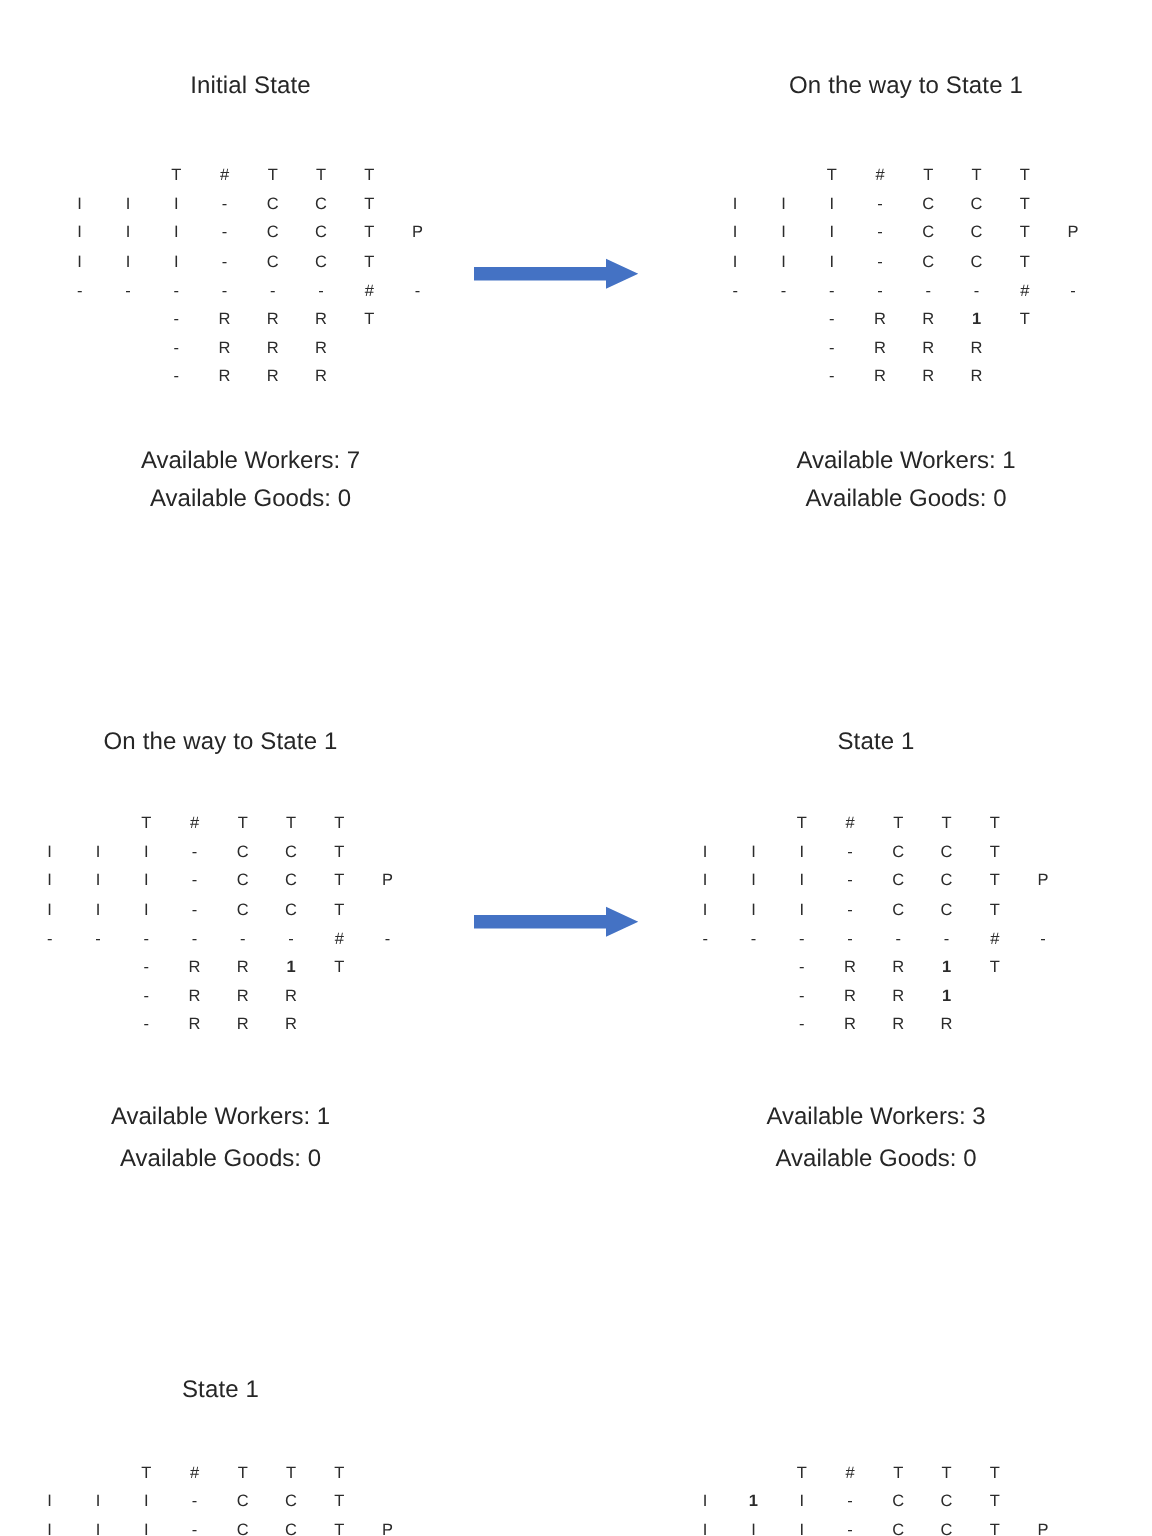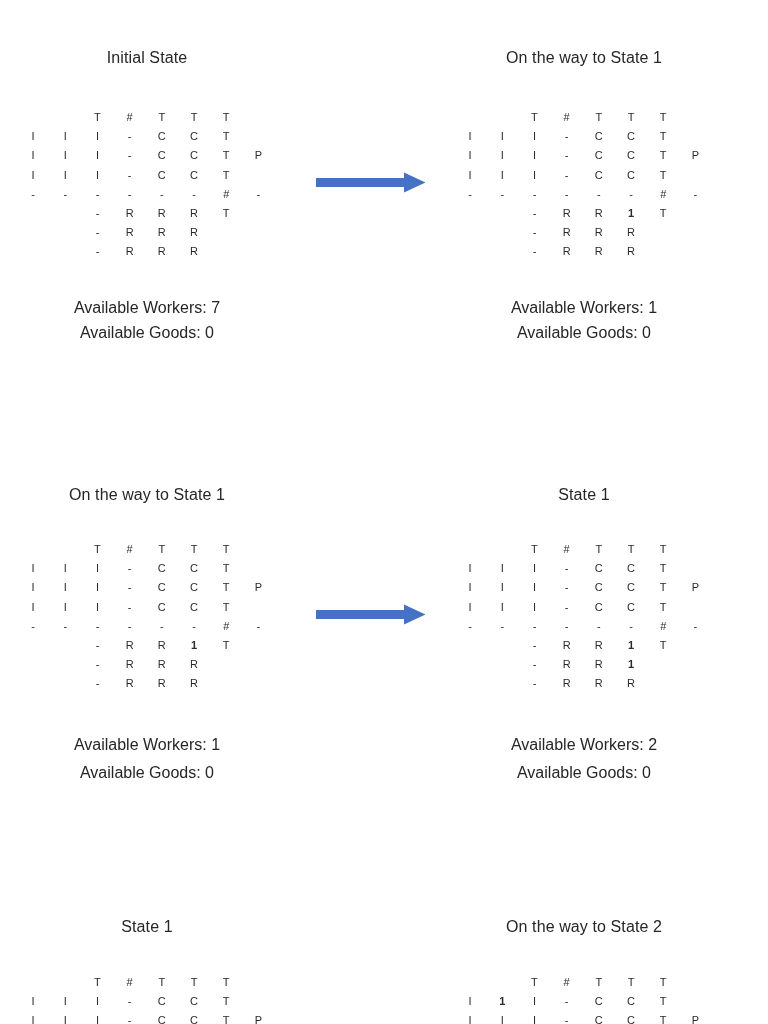--- a/index.html
+++ b/index.html
@@ -20,21 +20,21 @@
     height: 1024px;
     background: #ffffff;
   }
   .panel {
     position: absolute;
     width: 294px;
     height: 437px;
   }
   .col-left  { left: 0; }
   .col-right { left: 437px; }
-  .row-a { top: 0; }
+  .row-a { top: 0; margin-left: 20px; }
   .row-b { top: 437px; }
   .row-c { top: 869px; height: 155px; }
 
   .panel-title {
     position: absolute;
     left: 0;
     width: 294px;
     top: 47px;
     margin: 0;
     font-size: 16px;
@@ -435,21 +435,21 @@
           <span class="cell"></span>
           <span class="cell"></span>
           <span class="cell">-</span>
           <span class="cell">R</span>
           <span class="cell">R</span>
           <span class="cell">R</span>
           <span class="cell"></span>
           <span class="cell"></span>
         </div>
       </div>
-    <div class="stat workers">Available Workers: 2</div>
+    <div class="stat workers">Available Workers: 3</div>
     <div class="stat goods">Available Goods: 0</div>
   </section>
 
   <section class="panel row-c col-left">
     <h2 class="panel-title">State 1</h2>
     <div class="grid">
         <div class="grid-row">
           <span class="cell"></span>
           <span class="cell"></span>
           <span class="cell">T</span>
@@ -476,21 +476,20 @@
           <span class="cell">-</span>
           <span class="cell">C</span>
           <span class="cell">C</span>
           <span class="cell">T</span>
           <span class="cell">P</span>
         </div>
       </div>
   </section>
 
   <section class="panel row-c col-right">
-    <h2 class="panel-title">On the way to State 2</h2>
     <div class="grid">
         <div class="grid-row">
           <span class="cell"></span>
           <span class="cell"></span>
           <span class="cell">T</span>
           <span class="cell">#</span>
           <span class="cell">T</span>
           <span class="cell">T</span>
           <span class="cell">T</span>
           <span class="cell"></span>

